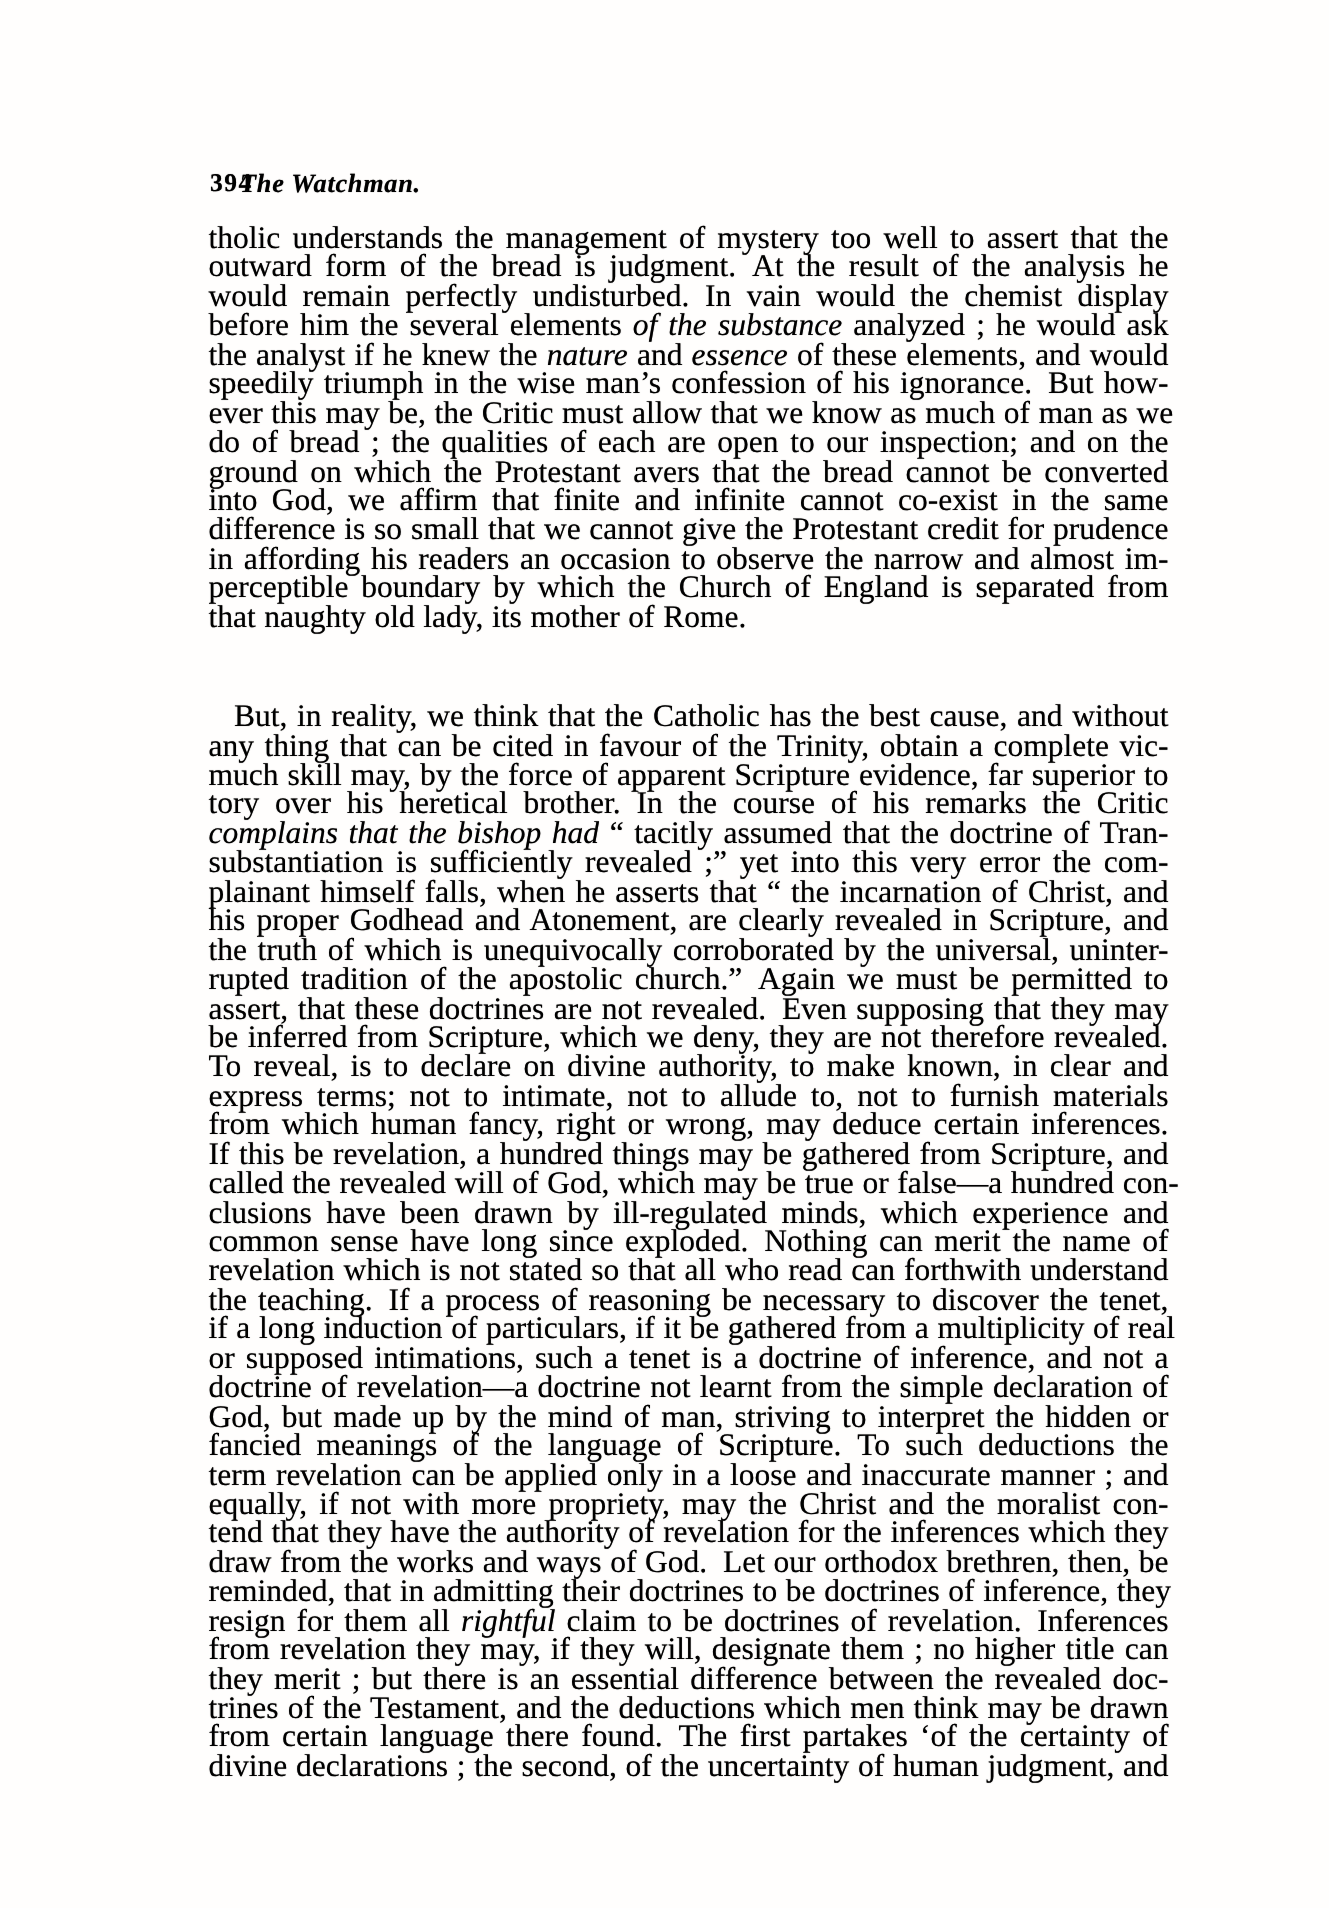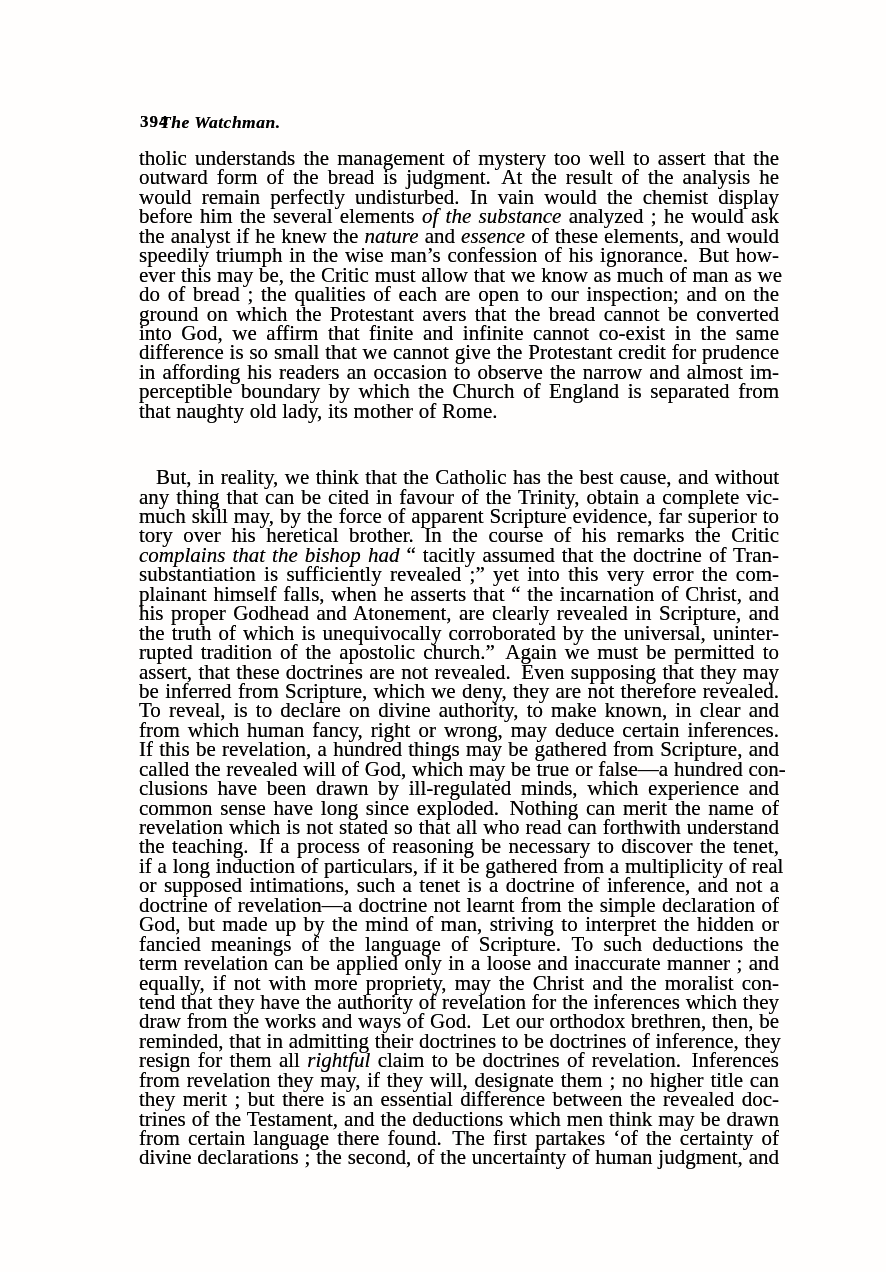--- a/index.html
+++ b/index.html
@@ -100,20 +100,21 @@
       <div class="line">tory over his heretical brother. In the course of his remarks the Critic</div>
       <div class="line"><i>complains that the bishop had</i> “ tacitly assumed that the doctrine of Tran-</div>
       <div class="line">substantiation is sufficiently revealed ;” yet into this very error the com-</div>
       <div class="line">plainant himself falls, when he asserts that “ the incarnation of Christ, and</div>
       <div class="line">his proper Godhead and Atonement, are clearly revealed in Scripture, and</div>
       <div class="line">the truth of which is unequivocally corroborated by the universal, uninter-</div>
       <div class="line">rupted tradition of the apostolic church.” Again we must be permitted to</div>
       <div class="line">assert, that these doctrines are not revealed. Even supposing that they may</div>
       <div class="line">be inferred from Scripture, which we deny, they are not therefore revealed.</div>
       <div class="line">To reveal, is to declare on divine authority, to make known, in clear and</div>
+      <div class="line">express terms; not to intimate, not to allude to, not to furnish materials</div>
       <div class="line">from which human fancy, right or wrong, may deduce certain inferences.</div>
       <div class="line">If this be revelation, a hundred things may be gathered from Scripture, and</div>
       <div class="line">called the revealed will of God, which may be true or false—a hundred con-</div>
       <div class="line">clusions have been drawn by ill-regulated minds, which experience and</div>
       <div class="line">common sense have long since exploded. Nothing can merit the name of</div>
       <div class="line">revelation which is not stated so that all who read can forthwith understand</div>
       <div class="line">the teaching. If a process of reasoning be necessary to discover the tenet,</div>
       <div class="line">if a long induction of particulars, if it be gathered from a multiplicity of real</div>
       <div class="line">or supposed intimations, such a tenet is a doctrine of inference, and not a</div>
       <div class="line">doctrine of revelation—a doctrine not learnt from the simple declaration of</div>

